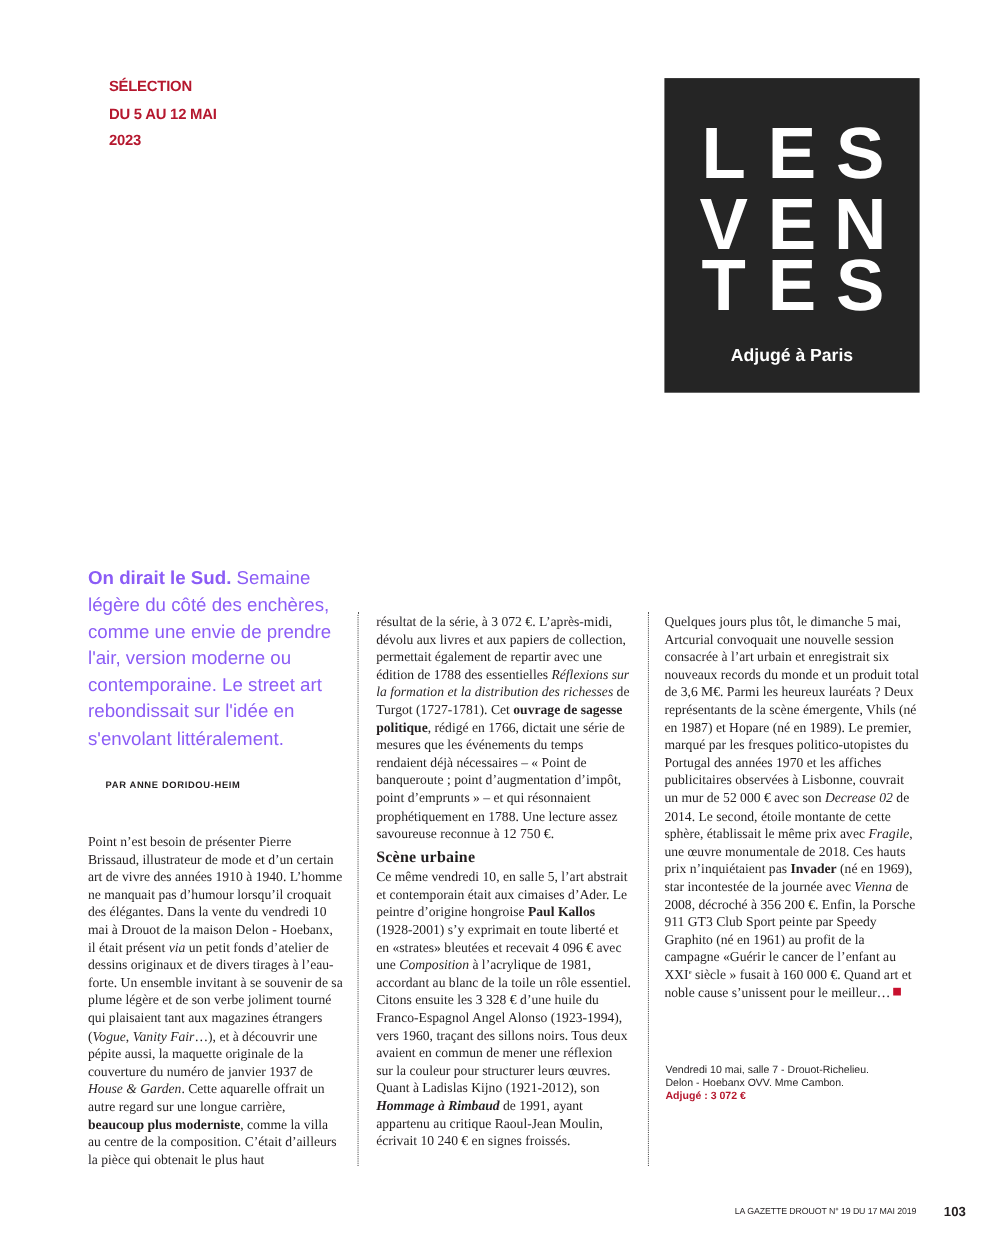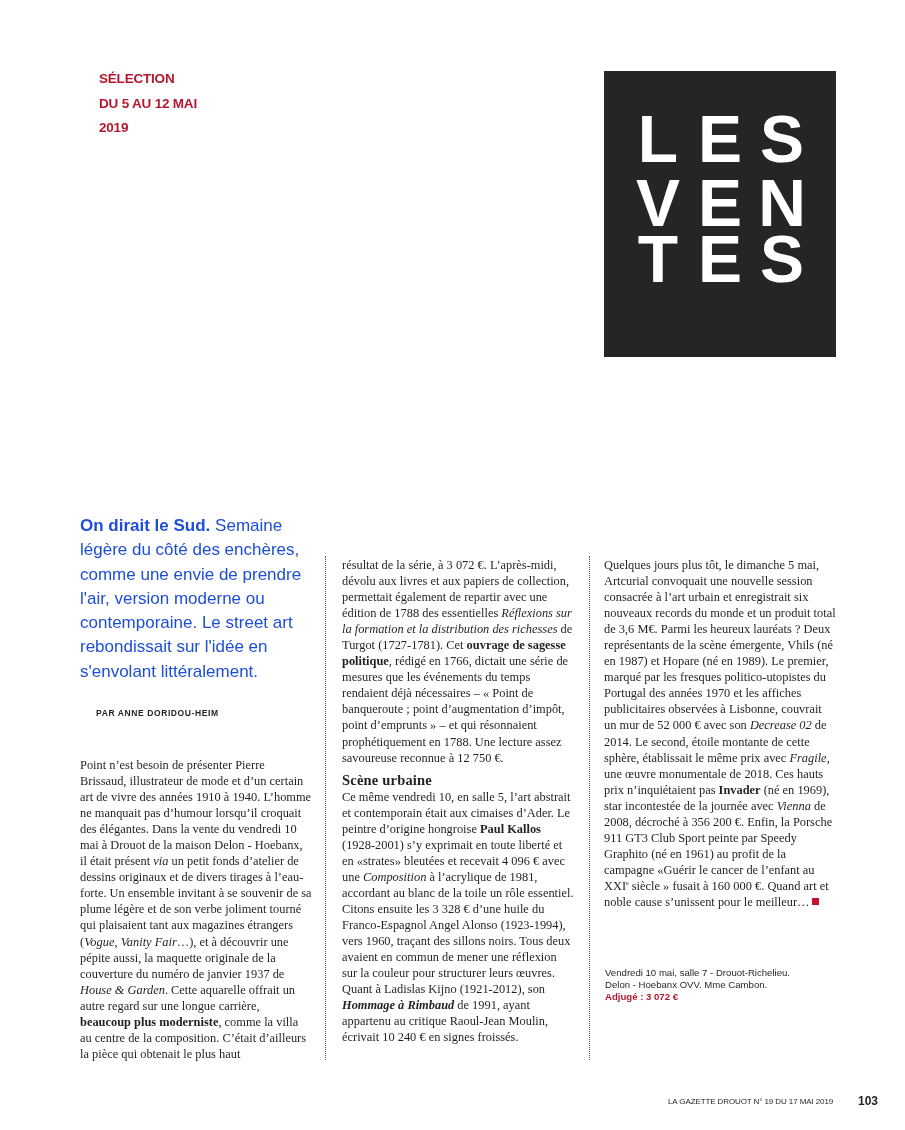--- a/index.html
+++ b/index.html
@@ -11,21 +11,21 @@
   .selection div { white-space: nowrap; margin-left: 19px; }
 
   .logo { position: absolute; left: 604px; top: 71px; width: 232px; height: 286px; background: #252525; }
   .logo .row { position: absolute; left: 30px; width: 172px; display: flex; justify-content: space-between; color: #ffffff; font-weight: bold; font-size: 66px; line-height: 60px; }
   .logo .row span { display: inline-block; width: 48px; text-align: center; }
   .logo .r1 { top: 38px; }
   .logo .r2 { top: 102px; }
   .logo .r3 { top: 158px; }
   .logo .tagline { position: absolute; left: 0; right: 0; top: 244px; text-align: center; color: #ffffff; font-weight: bold; font-size: 16px; }
 
-  .lead { position: absolute; left: 80px; top: 514px; width: 230px; font-size: 17px; line-height: 24.3px; color: #1d4ed8; }
+  .lead { position: absolute; left: 80px; top: 514px; width: 230px; font-size: 17px; line-height: 24.3px; color: #8b5cf6; }
   .lead b { font-weight: bold; }
   .byline { position: absolute; left: 96px; top: 708px; font-size: 8.5px; font-weight: bold; letter-spacing: 0.6px; color: #231f20; }
 
   .col { position: absolute; font-size: 12.4px; line-height: 16.05px; color: #231f20; }
   .col p { margin: 0; }
   .col1 { left: 80px; top: 757px; width: 232px; }
   .col2 { left: 342px; top: 557px; width: 232px; }
   .col3 { left: 604px; top: 557px; width: 232px; }
 
   .divider { position: absolute; width: 0; border-left: 1.5px dotted #555; }
@@ -43,39 +43,40 @@
   .footer { position: absolute; left: 668px; top: 1097px; font-size: 8px; color: #231f20; letter-spacing: -0.1px; }
   .pagenum { position: absolute; left: 858px; top: 1094px; font-size: 12px; font-weight: bold; color: #231f20; }
   .copyright { position: absolute; left: 433px; top: 1139px; font-size: 7.5px; color: #b5172e; letter-spacing: 0.2px; padding-left: 17px; }
 </style>
 </head>
 <body>
 
 <div class="selection sans">
   <div>SÉLECTION</div>
   <div>DU 5 AU 12 MAI</div>
-  <div>2019</div>
+  <div>2023</div>
 </div>
 
 <div class="logo sans">
   <div class="row r1">
     <span>L</span>
     <span>E</span>
     <span>S</span>
   </div>
   <div class="row r2">
     <span>V</span>
     <span>E</span>
     <span>N</span>
   </div>
   <div class="row r3">
     <span>T</span>
     <span>E</span>
     <span>S</span>
   </div>
+  <div class="tagline">Adjugé à Paris</div>
 </div>
 
 <div class="lead sans"><b>On dirait le Sud.</b><span> Semaine légère du côté des enchères, comme une envie de prendre l'air, version moderne ou contemporaine. Le street art rebondissait sur l'idée en s'envolant littéralement.</span></div>
 <div class="byline sans">PAR ANNE DORIDOU-HEIM</div>
 
 <div class="divider div1"></div>
 <div class="divider div2"></div>
 
 <div class="col col1 serif">
   <p><span>Point n’est besoin de présenter Pierre Brissaud, illustrateur de mode et d’un certain art de vivre des années 1910 à 1940. L’homme ne manquait pas d’humour lorsqu’il croquait des élégantes. Dans la vente du vendredi 10 mai à Drouot de la maison Delon - Hoebanx, il était présent </span><i>via</i><span> un petit fonds d’atelier de dessins originaux et de divers tirages à l’eau-forte. Un ensemble invitant à se souvenir de sa plume légère et de son verbe joliment tourné qui plaisaient tant aux magazines étrangers (</span><i>Vogue</i><span>, </span><i>Vanity Fair</i><span>…), et à découvrir une pépite aussi, la maquette originale de la couverture du numéro de janvier 1937 de </span><i>House &amp; Garden</i><span>. Cette aquarelle offrait un autre regard sur une longue carrière, </span><b>beaucoup plus moderniste</b><span>, comme la villa au centre de la composition. C’était d’ailleurs la pièce qui obtenait le plus haut</span></p>

